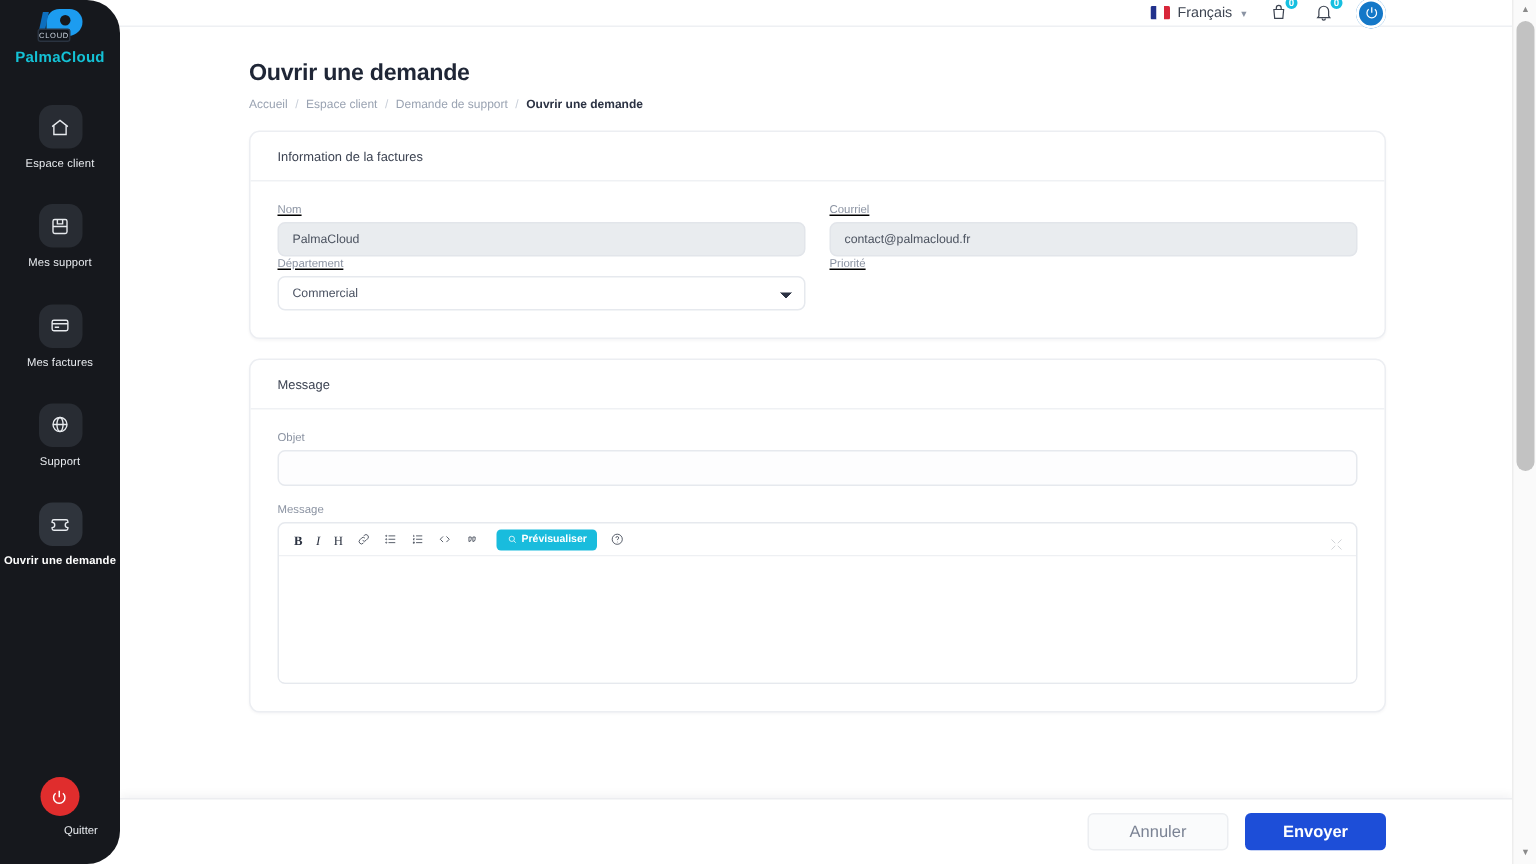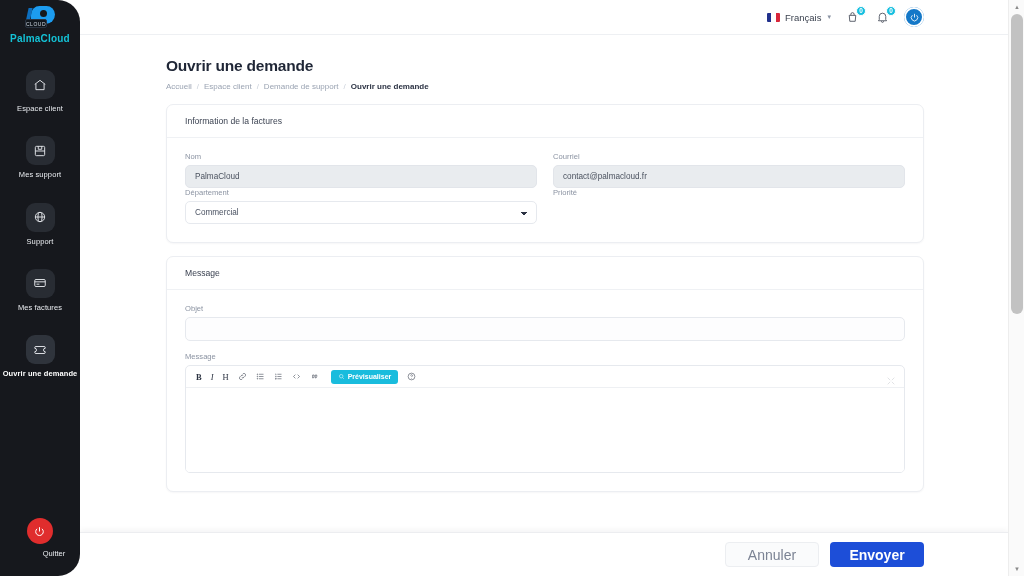--- a/index.html
+++ b/index.html
@@ -70,21 +70,21 @@
     width: 26px; height: 26px; border-radius: 50%; background: #e02d2d;
     display: flex; align-items: center; justify-content: center; margin-bottom: 5px;
   }
   .logout-icon svg { width: 13px; height: 13px; stroke: #fff; fill: none; stroke-width: 1.8; }
   .logout-label { font-size: 7.5px; color: #e9ecf0; padding-left: 28px; }
 
   
   .main { flex: 1; height: 576px; position: relative; background: #ffffff; overflow: hidden; }
 
   .topbar {
-    height: 35px; background: #ffffff; border-bottom: 1px solid #eef0f3;
+    height: 18px; background: #ffffff; border-bottom: 1px solid #eef0f3;
     display: flex; align-items: center; justify-content: flex-end;
     padding-right: 100px; gap: 13px;
   }
   .lang { display: flex; align-items: center; gap: 5px; cursor: pointer; }
   .flag { width: 13px; height: 9px; display: flex; border-radius: 1px; overflow: hidden; }
   .flag i { flex: 1; height: 100%; display: block; }
   .flag .b { background: #21318c; } .flag .w { background: #ffffff; } .flag .r { background: #d8263a; }
   .lang-text { font-size: 9.5px; color: #3d4451; }
   .caret { font-size: 7px; color: #8a93a3; margin-left: 1px; }
 
@@ -117,21 +117,21 @@
     margin-top: 13px; background: #ffffff; border: 1px solid #eceef2;
     border-radius: 7px; box-shadow: 0 1px 2px rgba(16,24,40,.04);
   }
   .card-head {
     padding: 11px 18px; border-bottom: 1px solid #eff1f4;
     font-size: 8.6px; color: #3c4352;
   }
   .card-body { padding: 14px 18px 18px; }
 
   .row { display: flex; gap: 16px; }
-  .col { flex: 1; min-width: 0; }
+  .col { flex: 1; min-width: 0; text-decoration: underline; }
   .field { margin-bottom: 11px; }
   .field:last-child { margin-bottom: 0; }
   .label { display: block; font-size: 7.6px; color: #8b93a2; margin-bottom: 4px; }
   .input, .select, .text-input {
     width: 100%; height: 23px; border-radius: 5px; border: 1px solid #e6e9ee;
     font-family: "Liberation Sans", sans-serif; font-size: 8.2px; color: #4a5262;
     padding: 0 9px; background: #ffffff; outline: none;
   }
   .input.disabled { background: #e9ecef; color: #4b525f; border-color: #e2e5ea; }
   .select {
@@ -173,21 +173,21 @@
 
   
   .footer {
     position: absolute; left: 0; right: 16px; bottom: 0; height: 44px;
     background: #ffffff; border-top: 1px solid #ecedf0;
     display: flex; align-items: center; justify-content: flex-end;
     gap: 11px; padding-right: 84px;
     box-shadow: 0 -2px 6px rgba(16,24,40,.05);
   }
   .btn {
-    height: 25px; border-radius: 4px; font-size: 14px; cursor: pointer;
+    height: 25px; border-radius: 4px; font-size: 11px; cursor: pointer;
     font-family: "Liberation Sans", sans-serif; border: 1px solid transparent;
     display: flex; align-items: center; justify-content: center; padding: 0 10px;
   }
   .btn-cancel { background: #fafbfc; color: #7b8394; border-color: #eceef1; width: 94px; }
   .btn-submit { background: #1d4ed8; color: #ffffff; width: 94px; font-weight: 600; }
 
   
   .scrollbar {
     position: absolute; top: 0; right: 0; width: 16px; height: 576px;
     background: #fafafa; border-left: 1px solid #ededed; z-index: 20;
@@ -239,37 +239,37 @@
               <path d="M9 4v5h6V4"></path>
               <path d="M4 12h16"></path>
             </svg>
         </span>
         <span class="nav-label">Mes support</span>
       </div>
 
       <div class="nav-item">
         <span class="nav-icon">
           <svg viewBox="0 0 24 24">
+              <rect x="3" y="6" width="18" height="12" rx="2"></rect>
+              <path d="M3 10h18"></path>
+              <path d="M6 14h5"></path>
+            </svg>
+        </span>
+        <span class="nav-label">Mes factures</span>
+      </div>
+
+      <div class="nav-item">
+        <span class="nav-icon">
+          <svg viewBox="0 0 24 24">
               <circle cx="12" cy="12" r="8"></circle>
               <ellipse cx="12" cy="12" rx="3.5" ry="8"></ellipse>
               <path d="M4 12h16"></path>
             </svg>
         </span>
         <span class="nav-label">Support</span>
-      </div>
-
-      <div class="nav-item">
-        <span class="nav-icon">
-          <svg viewBox="0 0 24 24">
-              <rect x="3" y="6" width="18" height="12" rx="2"></rect>
-              <path d="M3 10h18"></path>
-              <path d="M6 14h5"></path>
-            </svg>
-        </span>
-        <span class="nav-label">Mes factures</span>
       </div>
 
       <div class="nav-item active">
         <span class="nav-icon">
           <svg viewBox="0 0 24 24">
               <path d="M3 8a2 2 0 012-2h14a2 2 0 012 2v1a2.2 2.2 0 000 6v1a2 2 0 01-2 2H5a2 2 0 01-2-2v-1a2.2 2.2 0 000-6V8z"></path>
             </svg>
         </span>
         <span class="nav-label">Ouvrir une demande</span>
       </div>

